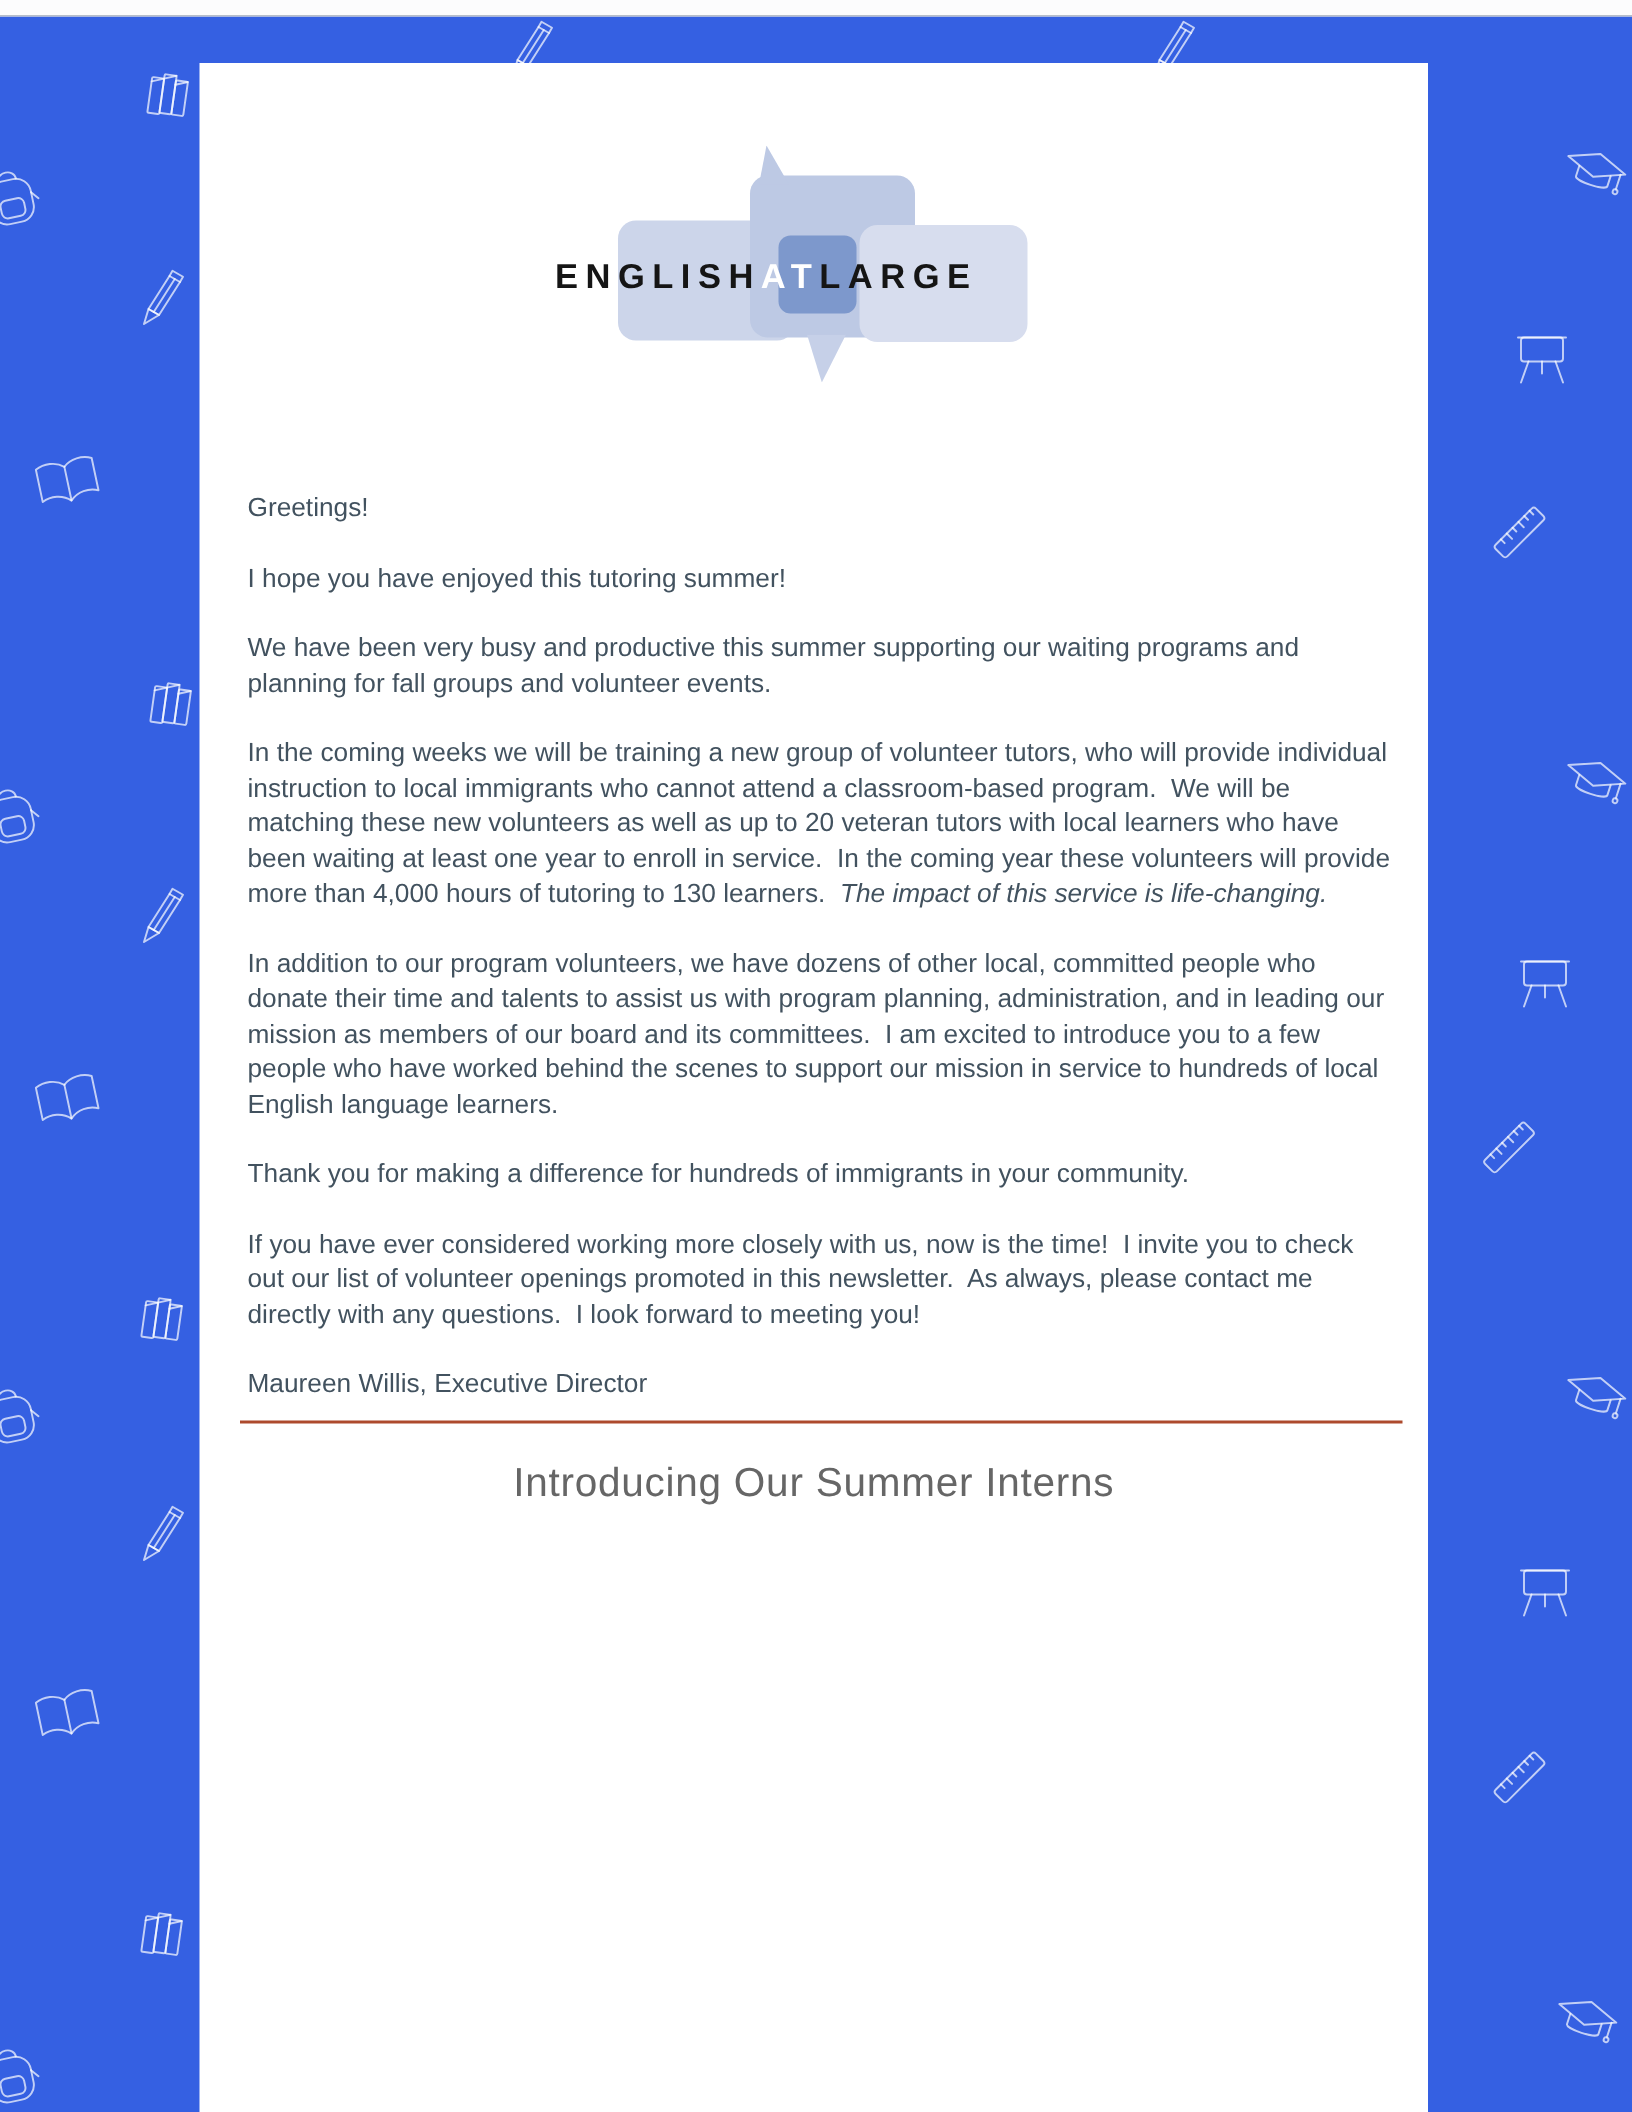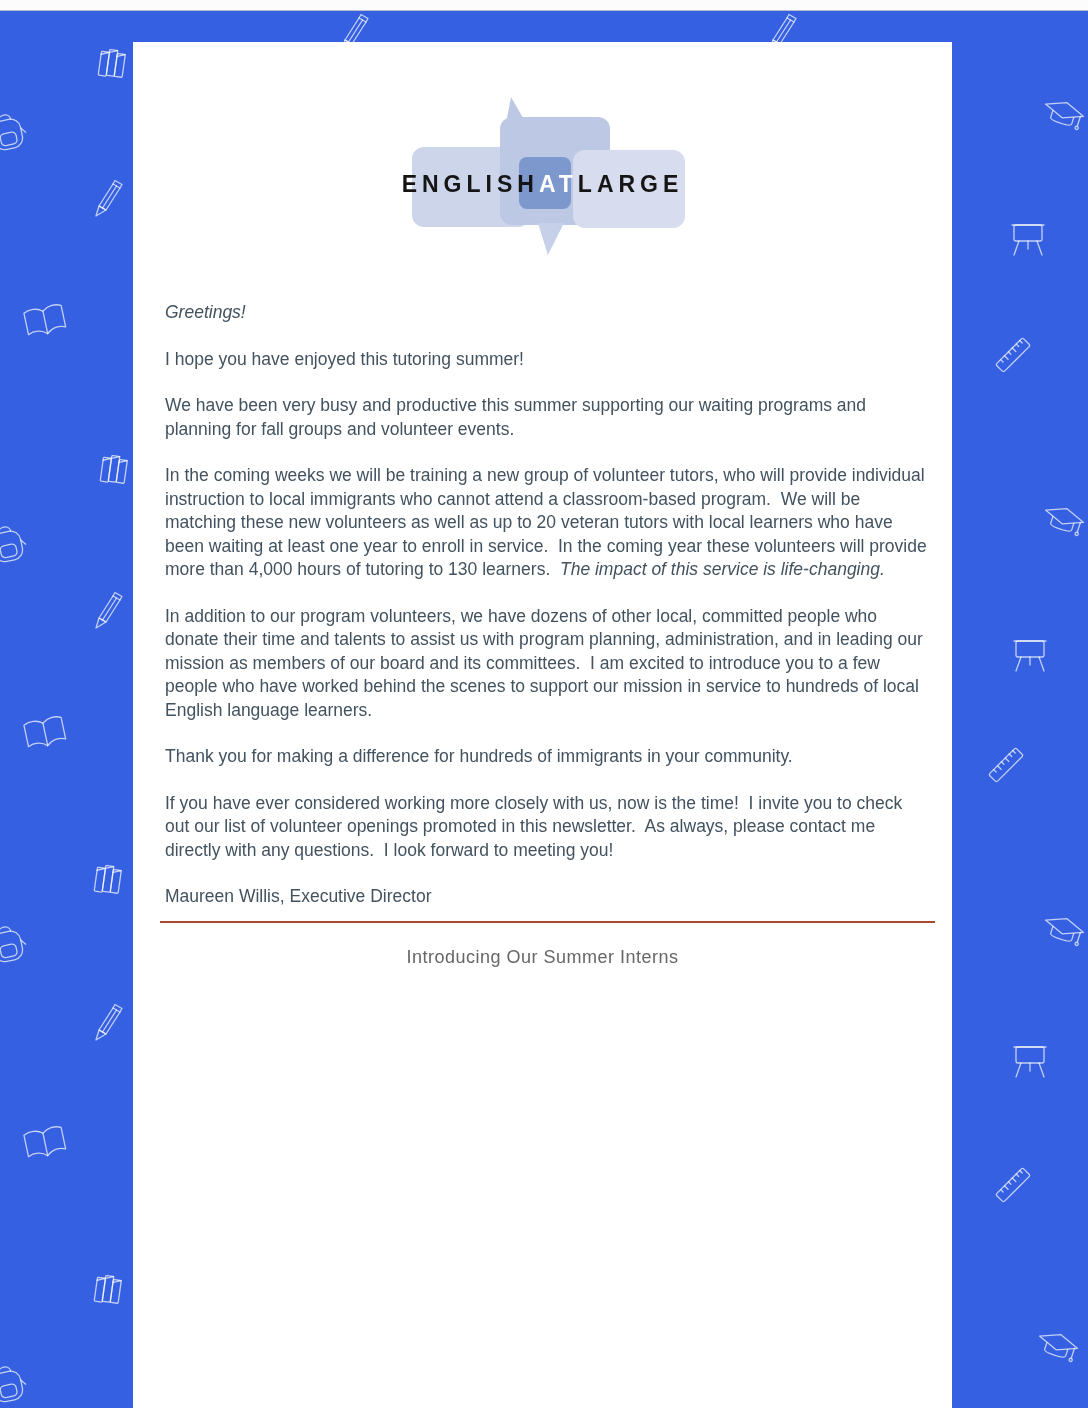--- a/index.html
+++ b/index.html
@@ -12,31 +12,31 @@
   .card{position:absolute;left:133px;top:42px;width:819px;height:1366px;background:#ffffff;z-index:3;}
   
   .logo{position:relative;width:345px;height:190px;margin:53px auto 0 auto;}
   .bubble{position:absolute;border-radius:12px;}
   .bubble-top{left:130px;top:22px;width:110px;height:108px;background:#bdc9e4;}
   .tail-up{position:absolute;left:136px;top:2px;width:20px;height:26px;background:#bdc9e4;clip-path:polygon(25% 0,100% 100%,0 100%);}
   .bubble-left{left:42px;top:52px;width:118px;height:80px;background:#ccd5ea;}
   .bubble-right{left:203px;top:55px;width:112px;height:78px;background:#d7ddee;}
   .tail-down{position:absolute;left:168px;top:128px;width:26px;height:32px;background:#c6d0e8;clip-path:polygon(0 0,100% 0,38% 100%);}
   .at-square{position:absolute;left:calc(50% - 24px);top:62px;width:52px;height:52px;background:#7d98cc;border-radius:8px;z-index:2;}
-  .logo-text{position:absolute;left:0;right:0;top:76px;text-align:center;z-index:3;
+  .logo-text{position:absolute;left:0;right:0;top:76px;z-index:3;
     font-weight:bold;font-size:23px;letter-spacing:5px;color:#151515;white-space:nowrap;}
   .logo-text .at{color:#ffffff;}
   
   .letter{padding:0 24px 0 32px;color:#42525f;font-size:17.5px;line-height:23.5px;}
   .letter p{margin:23px 0 0 0;white-space:pre-wrap;}
-  .letter p.first{margin-top:16px;font-style:italic;}
+  .letter p.first{margin-top:42px;}
   .emph{font-weight:normal;font-style:italic;}
   .signature{margin-top:23px;}
   .divider{margin:12px 17px 0 27px;border:none;border-top:2px solid #ad4a2d;height:0;}
-  .section-heading{margin:24px 0 0 0;text-align:center;color:#666666;font-size:18px;font-weight:500;letter-spacing:0.5px;}
+  .section-heading{margin:24px 0 0 0;text-align:center;color:#666666;font-size:27px;font-weight:500;letter-spacing:0.5px;}
 </style>
 </head>
 <body>
 
 <div class="page">
   <div class="top-strip"></div>
   <div class="bg-icons" id="bg-icons">
       <div class="bg-icon" style="left: 330px; top: 10px;">
         <svg width="46" height="46" viewBox="0 0 46 46">
           <g fill="none" stroke="rgba(255,255,255,0.7)" stroke-width="1.3" stroke-linejoin="round" stroke-linecap="round">

